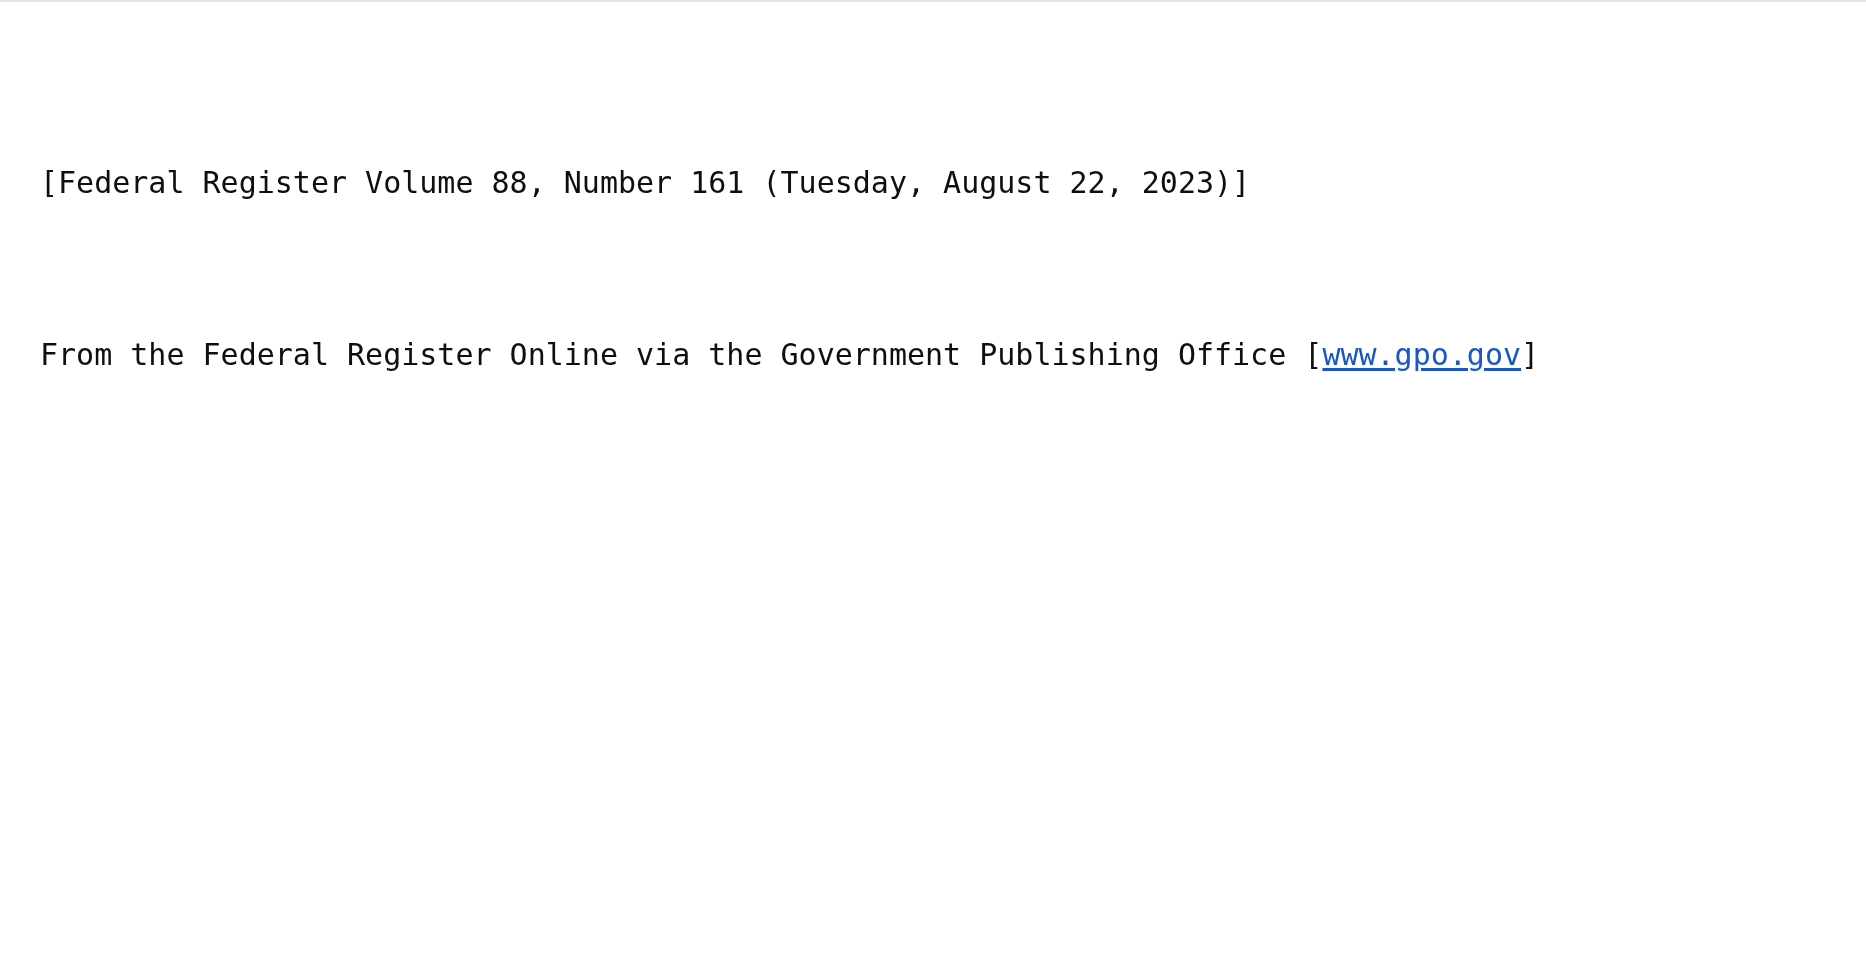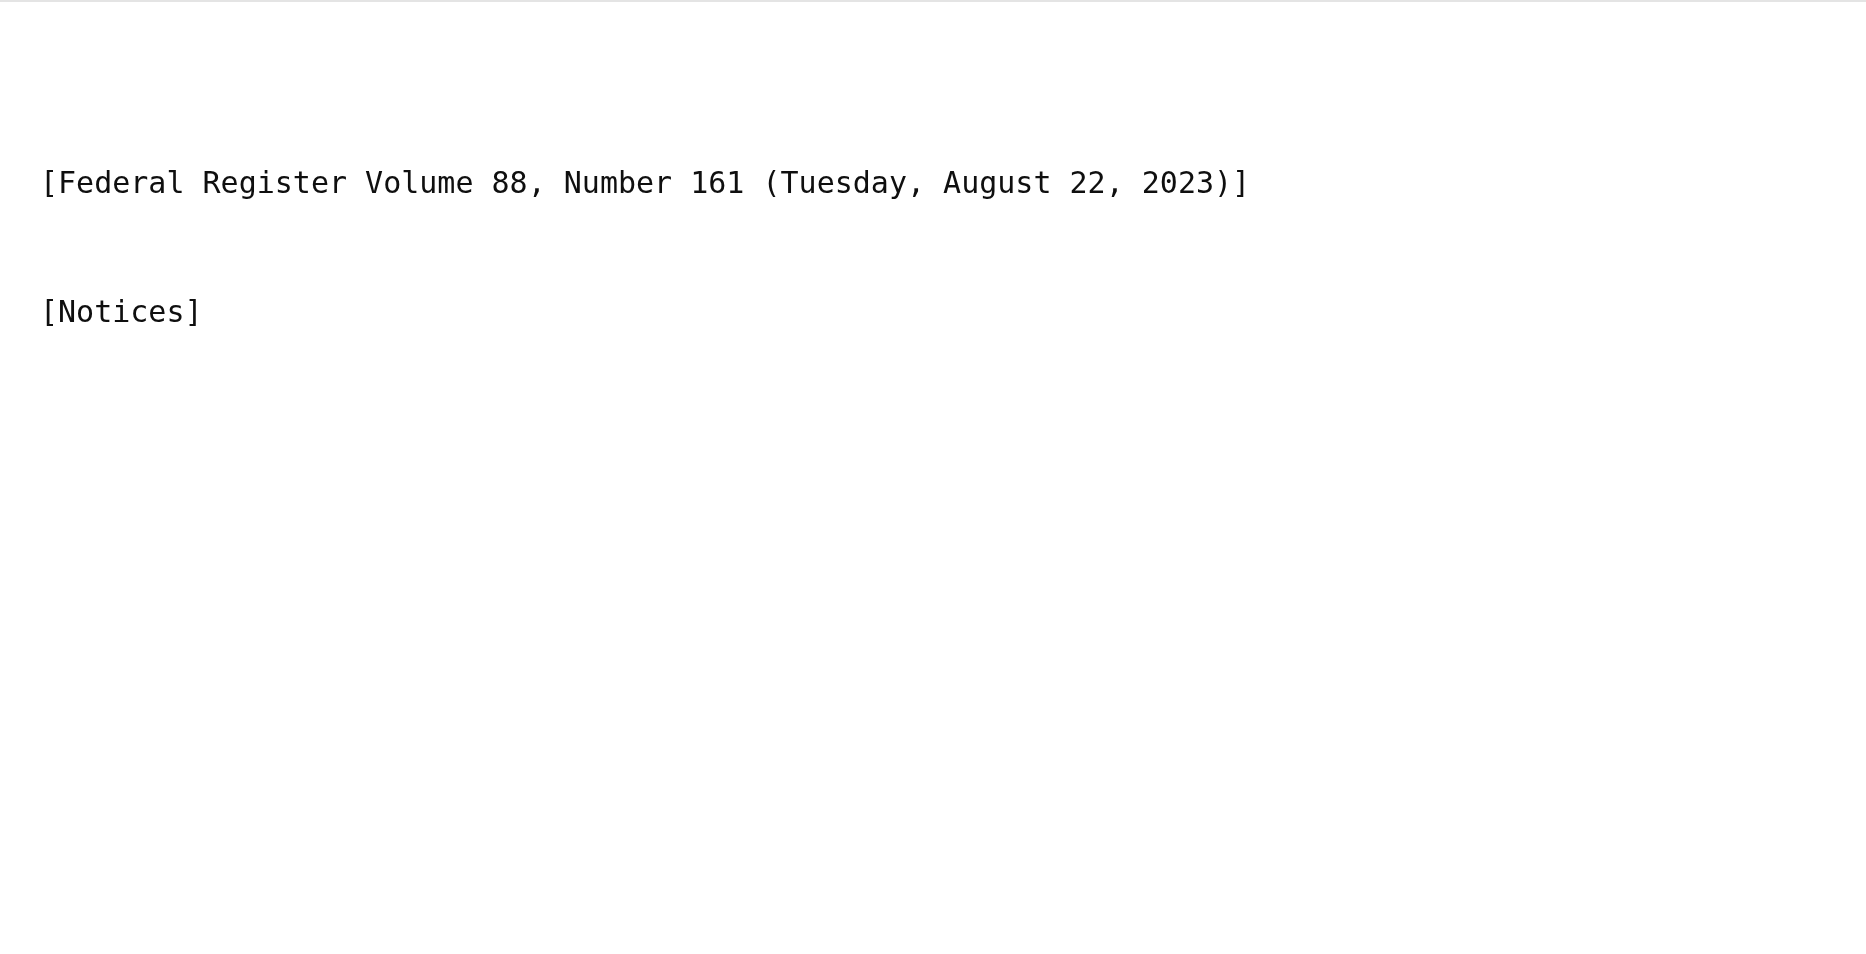--- a/index.html
+++ b/index.html
@@ -58,22 +58,22 @@
 </head>
 <body>
 
 <div class="page">
 
   <div class="top-rule"></div>
 
   <div class="doc-body">
 
     <div class="line">[Federal Register Volume 88, Number 161 (Tuesday, August 22, 2023)]</div>
-    <div class="line">[Notices]</div>
 
+    <div class="line"><span>From the Federal Register Online via the Government Publishing Office [</span><a class="gpo-link" href="#">www.gpo.gov</a><span>]</span></div>
 
 
     <div class="blank"> </div>
     
     
 
     
 
     
 

